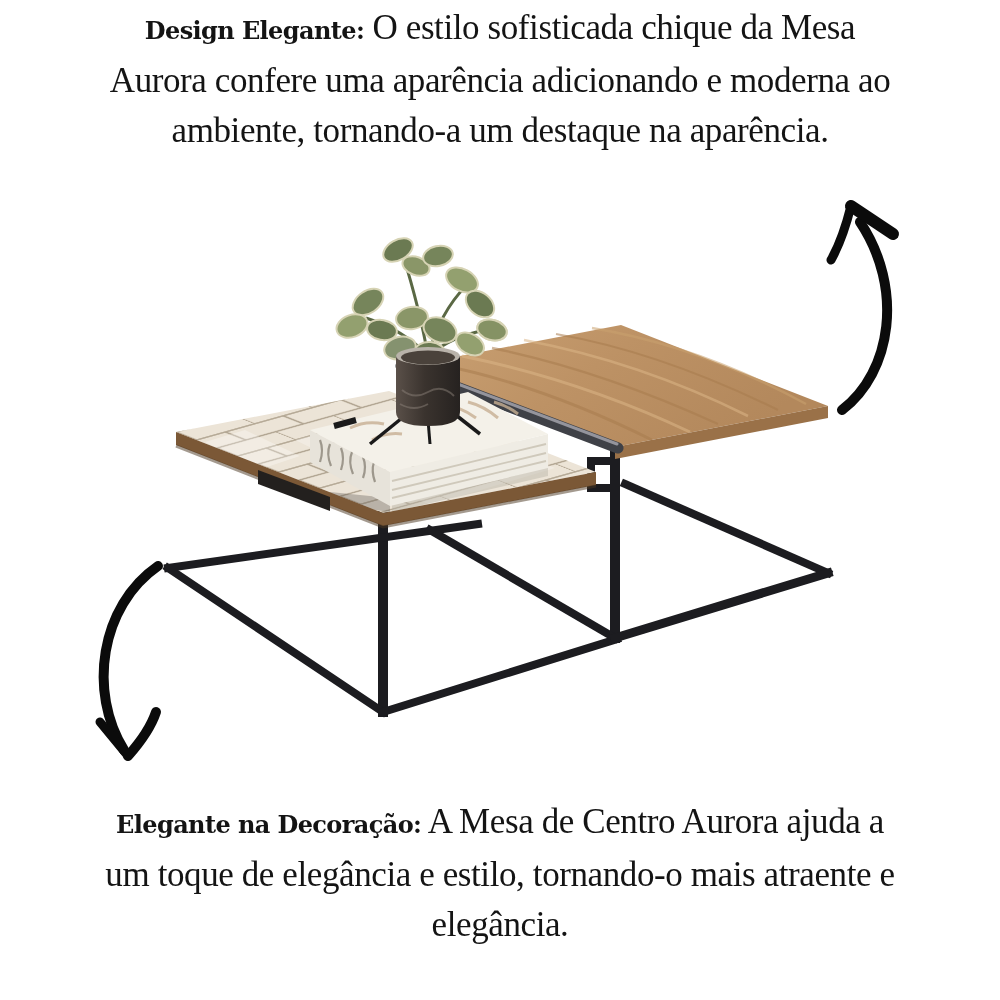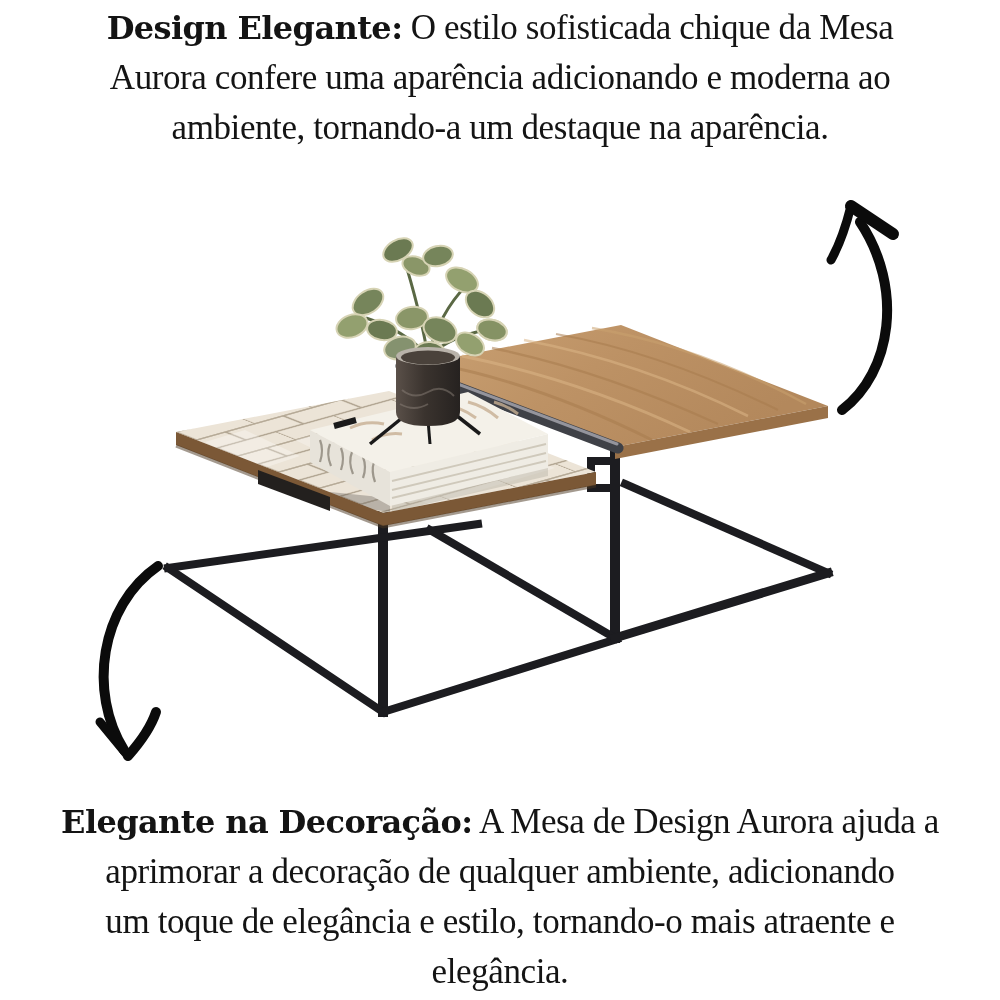--- a/index.html
+++ b/index.html
@@ -2,21 +2,21 @@
 <html><head>
 <meta charset="utf-8">
 <style>
   html,body{margin:0;padding:0;}
   body{
     width:1000px;height:1000px;position:relative;background:#ffffff;
     overflow:hidden;font-family:"Liberation Serif", serif;color:#141414;
   }
   .textblock{position:absolute;left:0;width:1000px;text-align:center;}
   .tline{font-size:35px;line-height:50px;letter-spacing:-0.4px;white-space:nowrap;}
-  .lead{font-family:"DejaVu Serif", serif;font-weight:bold;font-size:32px;letter-spacing:-0.6px;}
+  .lead{font-family:"DejaVu Serif", serif;font-weight:bold;font-size:24px;letter-spacing:-0.6px;}
   #top-text{top:3px;}
   #bottom-text{top:797px;}
   #scene{position:absolute;left:0;top:0;width:1000px;height:1000px;}
 </style>
 </head>
 <body>
 
 <svg id="scene" viewBox="0 0 1000 1000" aria-hidden="true">
   <defs>
     <pattern id="tileGrout" width="60" height="44" patternUnits="userSpaceOnUse" patternTransform="matrix(0.963,-0.269,0.932,0.365,176,432)">
@@ -157,17 +157,16 @@
   </g>
 </svg>
 
 <div id="top-text" class="textblock">
   <div class="tline"><span class="lead">Design Elegante:</span><span> O estilo sofisticada chique da Mesa</span></div>
   <div class="tline">Aurora confere uma aparência adicionando e moderna ao</div>
   <div class="tline">ambiente, tornando-a um destaque na aparência.</div>
 </div>
 
 <div id="bottom-text" class="textblock">
-  <div class="tline"><span class="lead">Elegante na Decoração:</span><span> A Mesa de Design Aurora ajuda a</span></div>
-  <div class="tline">aprimorar a decoração de qualquer ambiente, adicionando</div>
+  <div class="tline"><span class="lead">Elegante na Decoração:</span><span> A Mesa de Centro Aurora ajuda a</span></div>
   <div class="tline">um toque de elegância e estilo, tornando-o mais atraente e</div>
   <div class="tline">elegância.</div>
 </div>
 
 </body></html>

